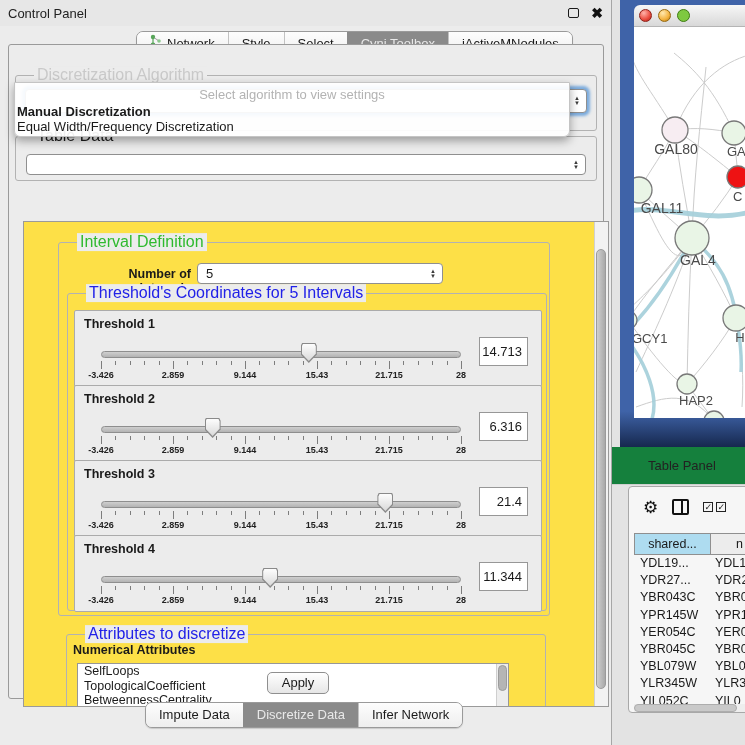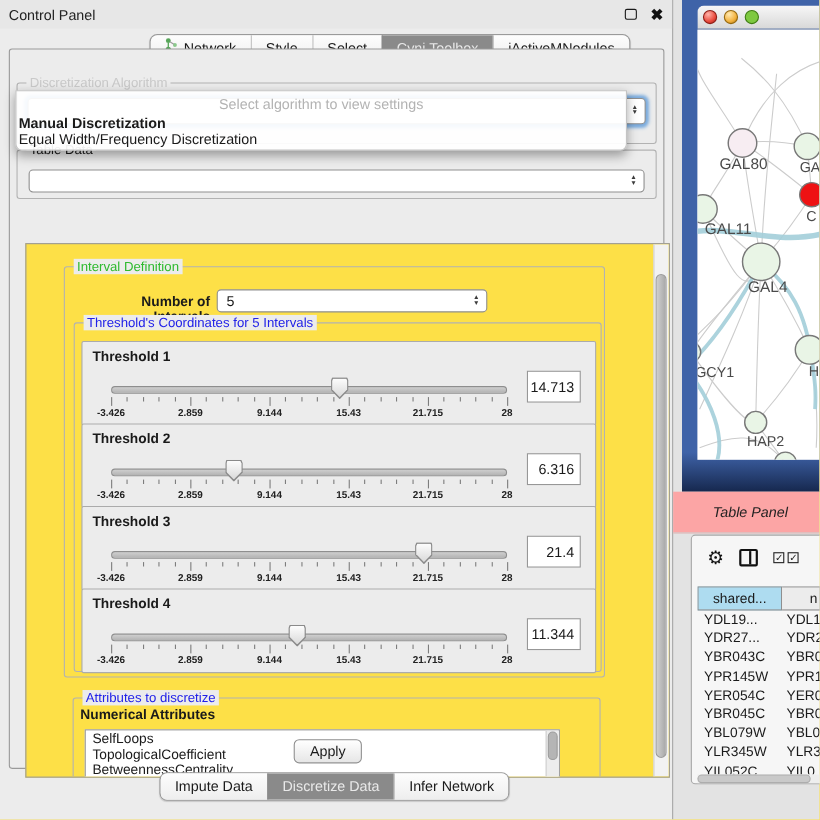--- a/index.html
+++ b/index.html
@@ -14,21 +14,21 @@
   .close-icon { font-size:14px; font-weight:bold; color:#111; line-height:1; }
 
   .tabbar { position:absolute; display:flex; overflow:hidden; border:1px solid #9a9a9a; border-radius:7px; background:#f4f4f4; box-shadow:0 1px 1px rgba(0,0,0,.15); }
   .tab { padding:0 13px; line-height:24px; font-size:13px; color:#1a1a1a; background:linear-gradient(#fdfdfd,#eeeeee); display:flex; align-items:center; gap:5px; cursor:default; }
   .tab + .tab { border-left:1px solid #c2c2c2; }
   .tab.active { background:#8a8a8a; color:#e9e9e9; border-left-color:#8a8a8a; }
 
   #content-area { position:absolute; left:8px; top:44px; width:596px; height:655px; border:1px solid #9a9a9a; border-radius:3px; background:#ececec; }
 
   .groupbox { position:absolute; border:1px solid #b2b2b2; border-radius:3px; }
-  .grouplabel { position:absolute; top:0; left:8px; transform:translateY(-55%); background:#ececec; padding:0 3px; font-size:12px; white-space:nowrap; }
+  .grouplabel { position:absolute; top:0; left:18px; transform:translateY(-55%); background:#ececec; padding:0 3px; font-size:16px; white-space:nowrap; }
   .lbl-green { color:#2fba2f; }
   .lbl-blue  { color:#2121e8; }
   .lbl-faint { color:#c9c9c9; }
 
   .combo { position:absolute; background:#fff; border:1px solid #8f8f8f; border-radius:4px; display:flex; align-items:center; font-size:13px; padding-left:8px; }
   .combo .arrows { margin-left:auto; display:flex; flex-direction:column; align-items:center; justify-content:center; padding:0 6px; color:#3a3a3a; font-size:6px; line-height:5px; }
   .combo.focused { box-shadow:0 0 3px 2.5px #7aabdd; }
 
   
   #algo-popup { position:absolute; left:14px; top:82px; width:556px; height:55px; background:rgba(255,255,255,0.93); border:1px solid #c4c4c4; border-radius:0 0 6px 6px; box-shadow:0 4px 10px rgba(0,0,0,0.35); z-index:30; }
@@ -68,21 +68,21 @@
   .tl.red    { background:radial-gradient(circle at 35% 28%, #ffb3aa, #ea4b3e 60%, #a3221a); border:1px solid #8e1f18; }
   .tl.yellow { background:radial-gradient(circle at 35% 28%, #ffe9b0, #f3b23e 60%, #a97413); border:1px solid #96690f; }
   .tl.green  { background:radial-gradient(circle at 35% 28%, #d6f5b0, #7ec940 60%, #3d7d12; ); border:1px solid #3f7c14; background-color:#7ec940;}
   #net-canvas { position:absolute; left:14px; top:27px; width:111px; height:391px; background:#fff; overflow:hidden; }
   #net-canvas svg { display:block; }
   .edge { fill:none; stroke:#cccccc; stroke-width:1; }
   .edge.thick { stroke:#a3ced9; stroke-width:5; opacity:.9; }
   .edge.thick2 { stroke:#a3ced9; stroke-width:3.5; opacity:.9; }
   .net-label { fill:#4a4a4a; }
 
-  #table-panel-header { position:absolute; left:612px; top:447px; width:133px; height:38px; background:#fca5a5; border-bottom:1px solid #cfcfcf; font-size:13px; color:#222; padding:11px 0 0 36px;font-style:italic; }
+  #table-panel-header { position:absolute; left:612px; top:447px; width:133px; height:38px; background:#15803d; border-bottom:1px solid #cfcfcf; font-size:13px; color:#222; padding:11px 0 0 36px; }
   #table-subpanel { position:absolute; left:628px; top:486px; width:120px; height:227px; background:#f6f6f6; border:1px solid #a8a8a8; border-radius:4px 0 0 4px; }
   #table-toolbar { position:absolute; left:0; top:0; width:100%; height:40px; display:flex; align-items:center; gap:14px; padding-left:14px; }
   .gear-glyph { font-size:17px; color:#111; }
   .cols-glyph { width:17px; height:16px; border:2px solid #111; border-radius:2px; position:relative; }
   .cols-glyph::after { content:""; position:absolute; left:50%; top:0; width:2px; height:100%; background:#111; }
   .cb-pair { display:flex; gap:3px; }
   .cb { width:10px; height:10px; border:1.5px solid #222; font-size:9px; line-height:8px; text-align:center; color:#222; }
   #data-table { position:absolute; left:5px; top:46px; width:112px; bottom:8px; overflow:hidden; }
   #data-table .hrow { display:flex; height:22px; }
   #data-table .hcell { border:1px solid #8f8f8f; font-size:12.5px; text-align:center; line-height:20px; background:#ececec; overflow:hidden; white-space:nowrap; }

